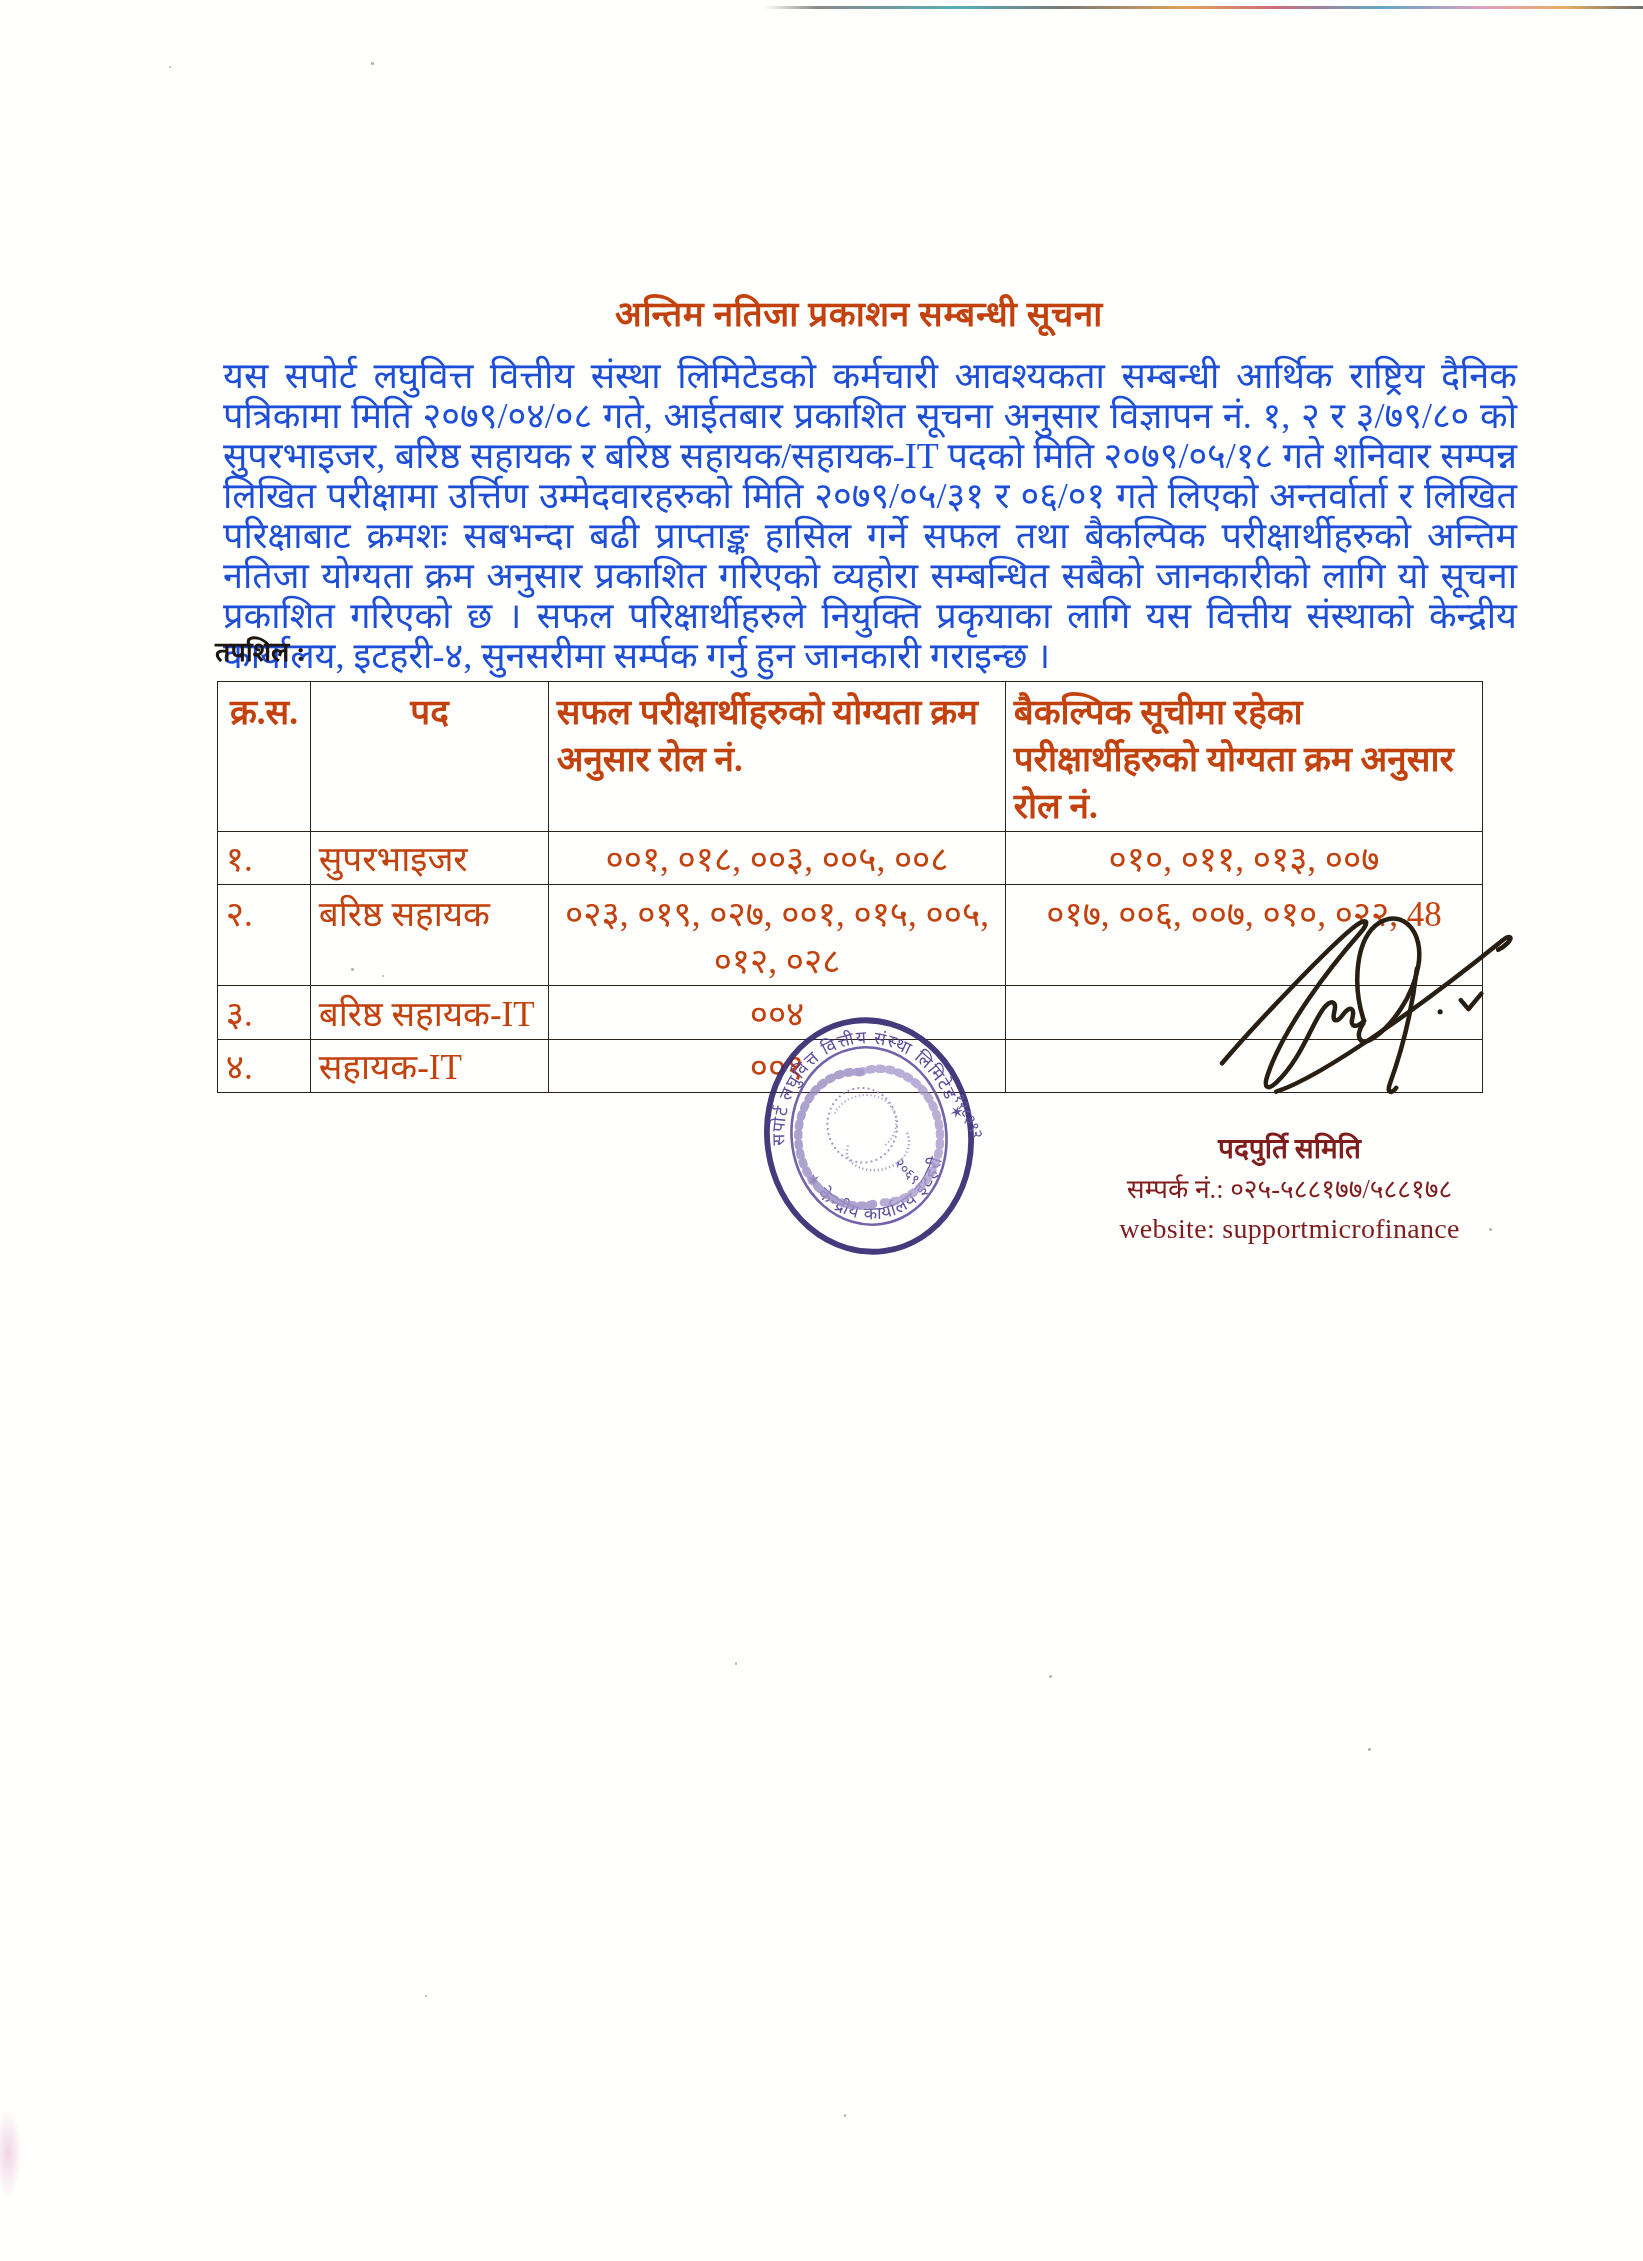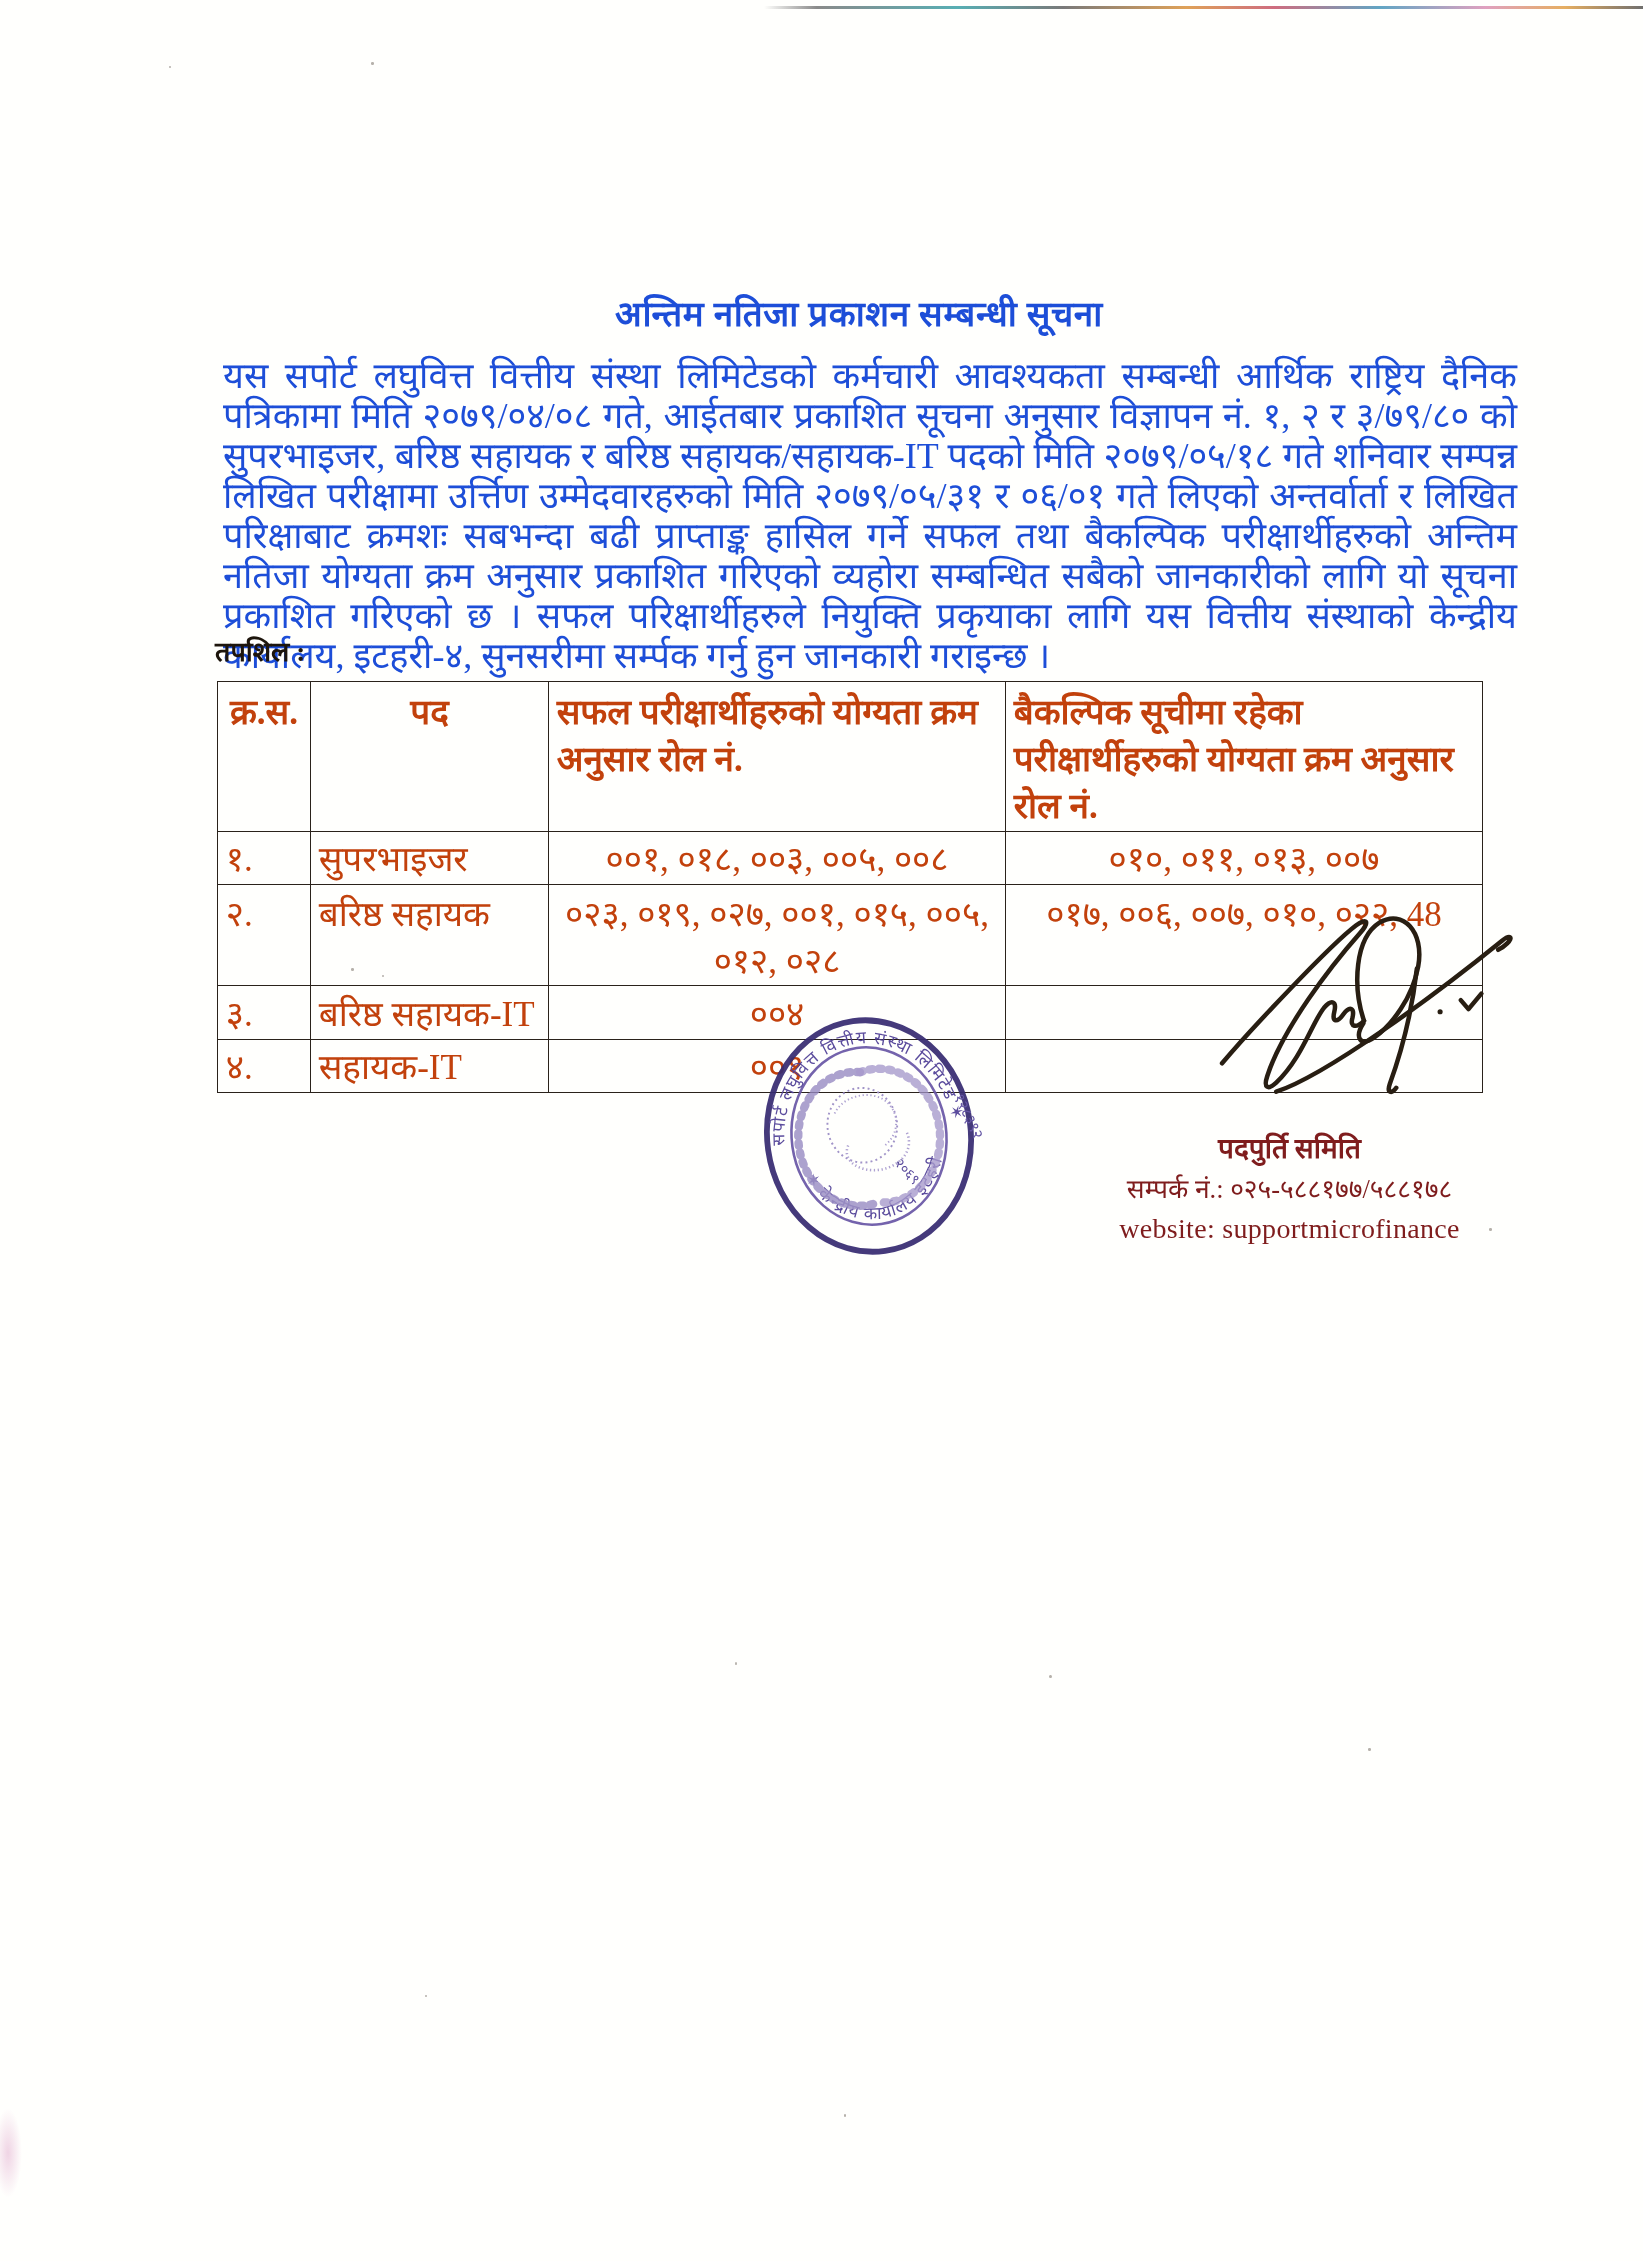--- a/index.html
+++ b/index.html
@@ -14,21 +14,21 @@
   .scan-line {
     position:absolute; left:764px; top:6.4px; width:880px; height:2.6px;
     border-radius:1.3px; opacity:.8;
     background:linear-gradient(90deg, rgba(120,120,120,0) 0%, #6d6d6d 6%,
       #2e9aa0 22%, #585858 34%, #d78a2e 48%, #c2485f 58%, #3a8fb5 70%,
       #d889b0 82%, #e09a3a 91%, #4a4a4a 100%);
   }
   .title {
     position:absolute; left:213px; top:289px; width:1292px;
     text-align:center; font-size:35px; font-weight:700; letter-spacing:0.6px;
-    color:#1d4ed8;
+    color:#c2410c;
   }
   .para {
     position:absolute; left:223px; top:356px; width:1294px;
     font-size:36px; line-height:40px; text-align:justify;
     color:#1d4ed8;
   }
   .details-label {
     position:absolute; left:215px; top:632px;
     font-size:27px; font-weight:600; color:#1d150c;
   }

